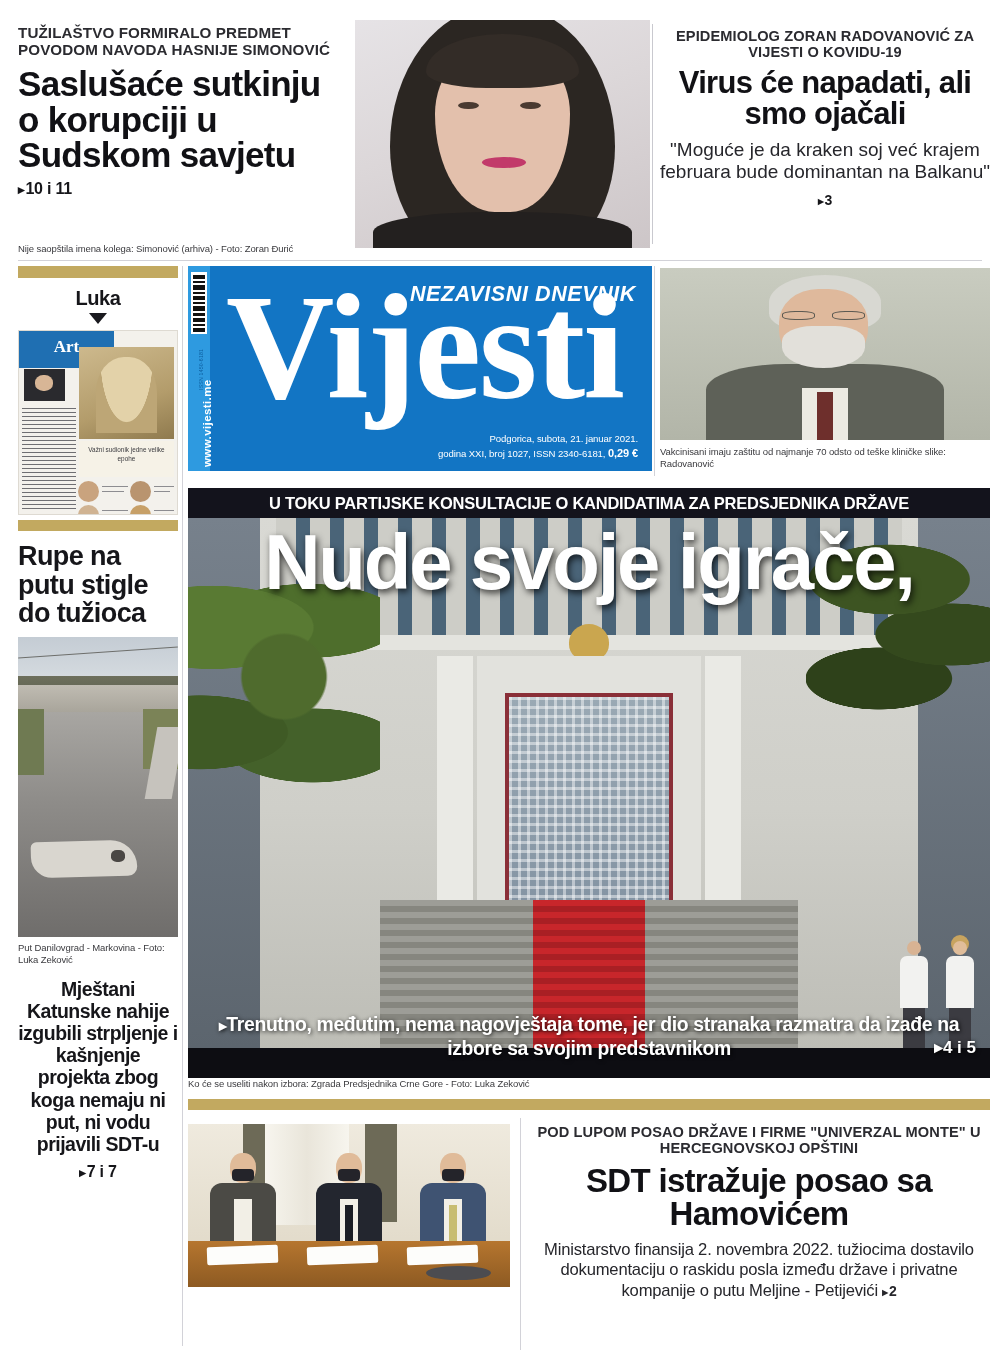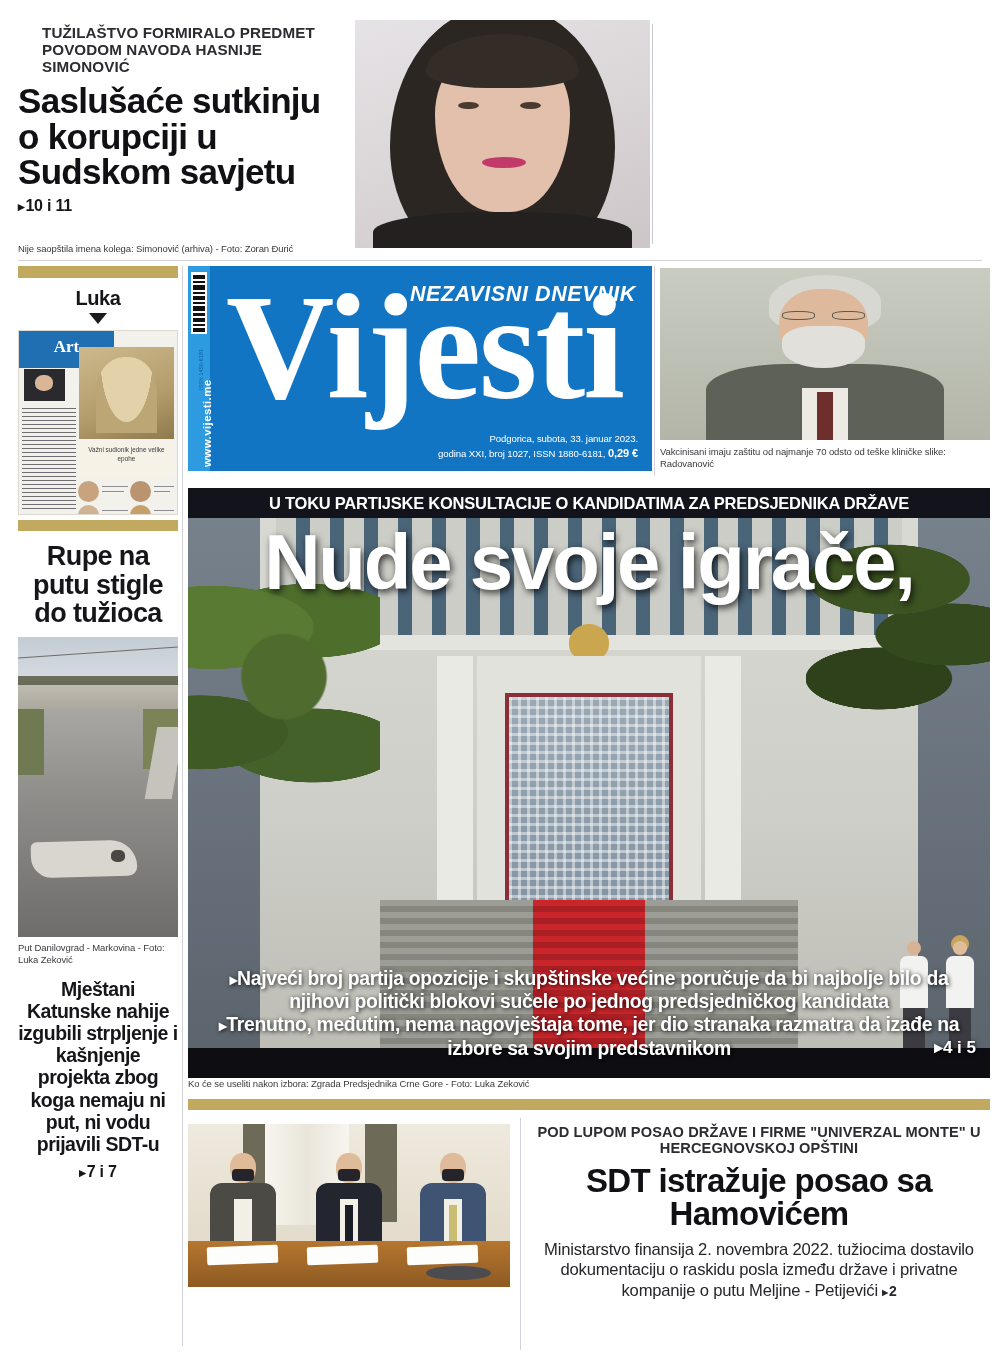--- a/index.html
+++ b/index.html
@@ -18,21 +18,21 @@
     line-height: 1.12; text-transform: uppercase;
   }
   .hl { font-weight: 700; color:#111115; line-height: 1.02; letter-spacing:-0.7px; }
   .caption { font-size: 9.5px; line-height: 1.25; color:#3a3a3e; letter-spacing:-0.1px; }
   .pagref { font-weight: 700; letter-spacing:-0.2px; }
   .pagref .tri { font-size: .82em; margin-right:1px; }
   .goldbar { background:#c2a960; }
 
   
   .tl { position:absolute; left:18px; top:24px; width:330px; }
-  .tl .kicker { font-size:15.2px;margin-left:24px; }
+  .tl .kicker { font-size:15.2px; }
   .tl .hl { font-size:35px; margin-top:8px; }
   .tl .pagref { font-size:16px; margin-top:7px; }
   .tl-photo {
     position:absolute; left:355px; top:20px; width:295px; height:228px;
     overflow:hidden; background:#d9d8dd;
   }
   .tl-cap { position:absolute; left:18px; top:243px; width:360px; }
 
   
   .tr { position:absolute; left:660px; top:28px; width:330px; text-align:center; }
@@ -55,21 +55,21 @@
     width:0;height:0;margin:3px auto 0 auto;
     border-left:9px solid transparent;border-right:9px solid transparent;
     border-top:11px solid #1a1a1f;
   }
   .art-thumb {
     position:relative; margin-top:6px; width:160px; height:185px;
     background:#f3f1ec; border:1px solid #dedad2; overflow:hidden;
   }
   .rail2 { position:absolute; left:18px; top:520px; width:160px; }
   .rail2 .goldbar { height:11px; width:160px; }
-  .rupe { text-align:center; font-size:27px; font-weight:700; line-height:1.06; margin-top:11px; letter-spacing:-0.6px; }
+  .rupe { font-size:27px; font-weight:700; line-height:1.06; margin-top:11px; letter-spacing:-0.6px; }
   .road-photo { margin-top:9px; width:160px; height:300px; overflow:hidden; position:relative; background:#9a9a97; }
   .road-cap { margin-top:5px; }
   .mjestani { text-align:center; font-size:19.5px; font-weight:700; line-height:1.14; margin-top:12px; letter-spacing:-0.5px; }
   .rail2 .pagref { text-align:center; font-size:16px; margin-top:8px; }
 
   .vrule-rail { position:absolute; left:182px; top:266px; width:1px; height:1080px; background:#d2d2d8; }
 
   
   .mast {
     position:absolute; left:188px; top:266px; width:464px; height:205px;
@@ -311,20 +311,26 @@
       <div class="eye r"></div>
       <div class="lip"></div>
       <div class="shoulder"></div>
     </div>
   </div>
 
   <div class="tl-cap caption">Nije saopštila imena kolega: Simonović (arhiva) - Foto: Zoran Đurić</div>
 
   <div class="vrule-top"></div>
 
+  <div class="tr">
+    <div class="kicker">EPIDEMIOLOG ZORAN RADOVANOVIĆ ZA VIJESTI O KOVIDU-19</div>
+    <div class="hl">Virus će napadati, ali smo ojačali</div>
+    <div class="deck">"Moguće je da kraken soj već krajem februara bude dominantan na Balkanu"</div>
+    <div class="pagref"><span class="tri">▸</span><span>3</span></div>
+  </div>
 
   <div class="hr-top"></div>
 
   <div class="rail">
     <div class="goldbar"></div>
     <div class="danas-title">Luka</div>
     <div class="danas-arrow"></div>
 
     <div class="art-thumb">
       <div class="art-head">
@@ -397,22 +403,22 @@
         <div class="b" style="top:46px;height:4px"></div>
         <div class="b" style="top:52px;height:2px"></div>
         <div class="b" style="top:56px;height:4px"></div>
       </div>
       <div class="bc-txt">ISSN 1450-6181</div>
       <div class="url-v">www.vijesti.me</div>
     </div>
     <div class="nezavisni">NEZAVISNI DNEVNIK</div>
     <div class="vijesti-word">Vijesti</div>
     <div class="mast-meta">
-      <div>Podgorica, subota, 33. januar 2023.</div>
-      <div><span>godina XXI, broj 1027, ISSN 1880-6181,</span> <b>0,29 €</b></div>
+      <div>Podgorica, subota, 21. januar 2021.</div>
+      <div><span>godina XXI, broj 1027, ISSN 2340-6181,</span> <b>0,29 €</b></div>
     </div>
   </div>
 
   <div class="vrule-rad"></div>
   <div class="rad-photo">
     <div class="p-rad ph-frame">
       <div class="bg"></div>
       <div class="suit"></div>
       <div class="shirt"></div>
       <div class="tie"></div>
@@ -458,21 +464,20 @@
 
     <div class="main-kicker-bar">
       <span>U TOKU PARTIJSKE KONSULTACIJE O KANDIDATIMA ZA PREDSJEDNIKA DRŽAVE</span>
     </div>
 
     <div class="main-hl">
       <div>Nude svoje igrače,</div>
     </div>
 
     <div class="main-bullets">
-      <span class="row"><span class="tri">▸</span><span>Najveći broj partija opozicije i skupštinske većine poručuje da bi najbolje bilo da  njihovi politički blokovi sučele po jednog predsjedničkog kandidata</span></span>
       <span class="row"><span class="tri">▸</span><span>Trenutno, međutim, nema nagovještaja tome, jer dio stranaka razmatra da izađe na izbore sa svojim predstavnikom</span></span>
     </div>
     <div class="main-ref"><span class="tri">▸</span><span>4 i 5</span></div>
   </div>
 
   <div class="main-cap caption">Ko će se useliti nakon izbora: Zgrada Predsjednika Crne Gore - Foto: Luka Zeković</div>
 
   <div class="hr-bottom"></div>
 
   <div class="sign-photo">

